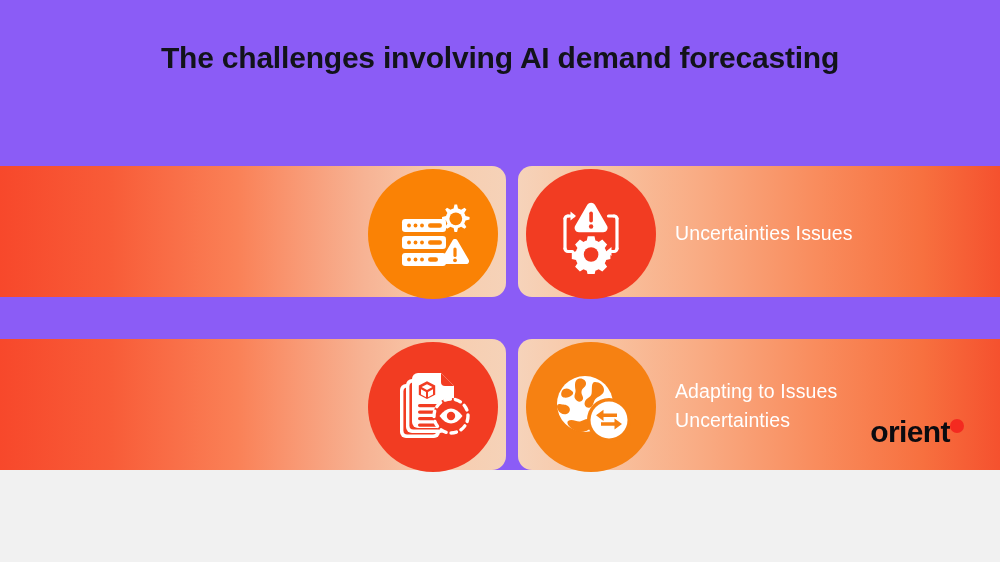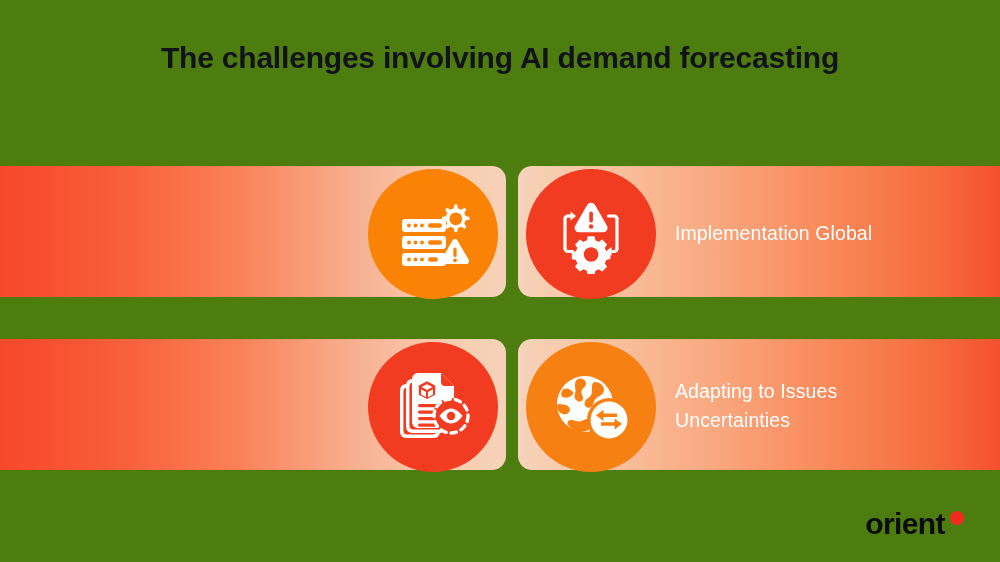--- a/index.html
+++ b/index.html
@@ -11,22 +11,22 @@
     height: 562px;
     background: #f1f1f1;
     font-family: "Liberation Sans", sans-serif;
     overflow: hidden;
     position: relative;
   }
   .slide {
     position: absolute;
     inset: 0;
     width: 1000px;
-    height: 562px;
-    background: #4d7c0f;
+    height: 470px;
+    background: #8b5cf6;
   }
 
   
   .title {
     position: absolute;
     top: 38px;
     left: 0;
     width: 1000px;
     text-align: center;
     font-size: 30px;
@@ -108,21 +108,20 @@
 
   .circle svg { display: block; }
 
   
   .logo {
     position: absolute;
     right: 36px;
     bottom: 23px;
     display: flex;
     align-items: flex-end;
-    gap: 5px;
   }
   .logo-text {
     font-size: 30px;
     font-weight: bold;
     color: #0b0b10;
     letter-spacing: -0.6px;
     line-height: 30px;
   }
   .logo-dot {
     width: 14px;
@@ -175,21 +174,21 @@
 
           <path d="M58.5 45.5c1.1-1.9 3.9-1.9 5.0 0l11.2 19.3c1.1 1.9-.3 4.3-2.5 4.3H49.8c-2.2 0-3.6-2.4-2.5-4.3l11.2-19.3z" fill="#ffffff"></path>
           <rect x="59.4" y="52.5" width="3.2" height="9.5" rx="1.6" fill="#fa8205"></rect>
           <circle cx="61" cy="65.3" r="1.9" fill="#fa8205"></circle>
         </svg>
       </span>
     </div>
 
     <div class="bar bar-right bar-grad-rtl"></div>
 
-    <div class="label label-left-align lbl-2">Implementation Global</div>
+    <div class="label label-left-align lbl-2">Uncertainties Issues</div>
 
     <div class="circle circle-2">
       <span>
         <svg width="80" height="80" viewBox="0 0 80 80" fill="none">
 
           <path d="M17 22h5.5" stroke="#ffffff" stroke-width="3.2" stroke-linecap="round"></path>
           <path d="M14 24.5v30" stroke="#ffffff" stroke-width="3.2" stroke-linecap="round"></path>
           <path d="M14 24.5a3 3 0 013-2.5" stroke="#ffffff" stroke-width="3.2" stroke-linecap="round"></path>
           <path d="M14 54.5a3 3 0 003 3h4.5" stroke="#ffffff" stroke-width="3.2" stroke-linecap="round"></path>
           <path d="M19.5 17.5l5.5 4.5-5.5 4.5z" fill="#ffffff"></path>

